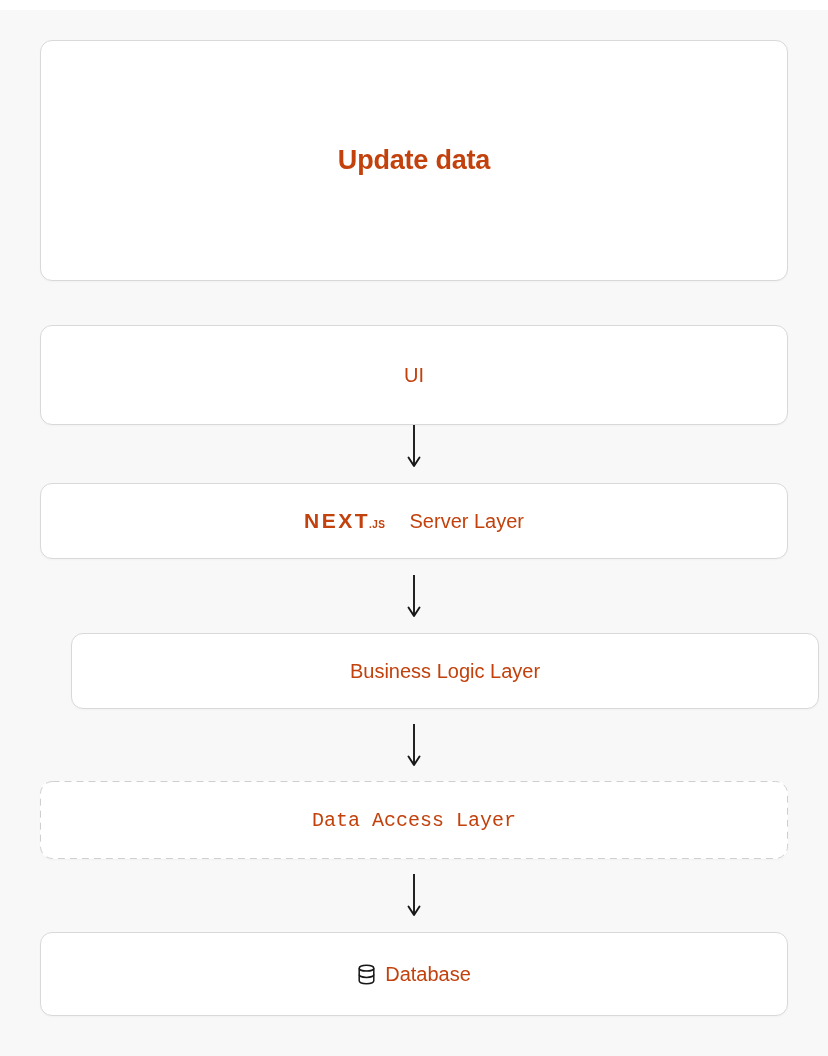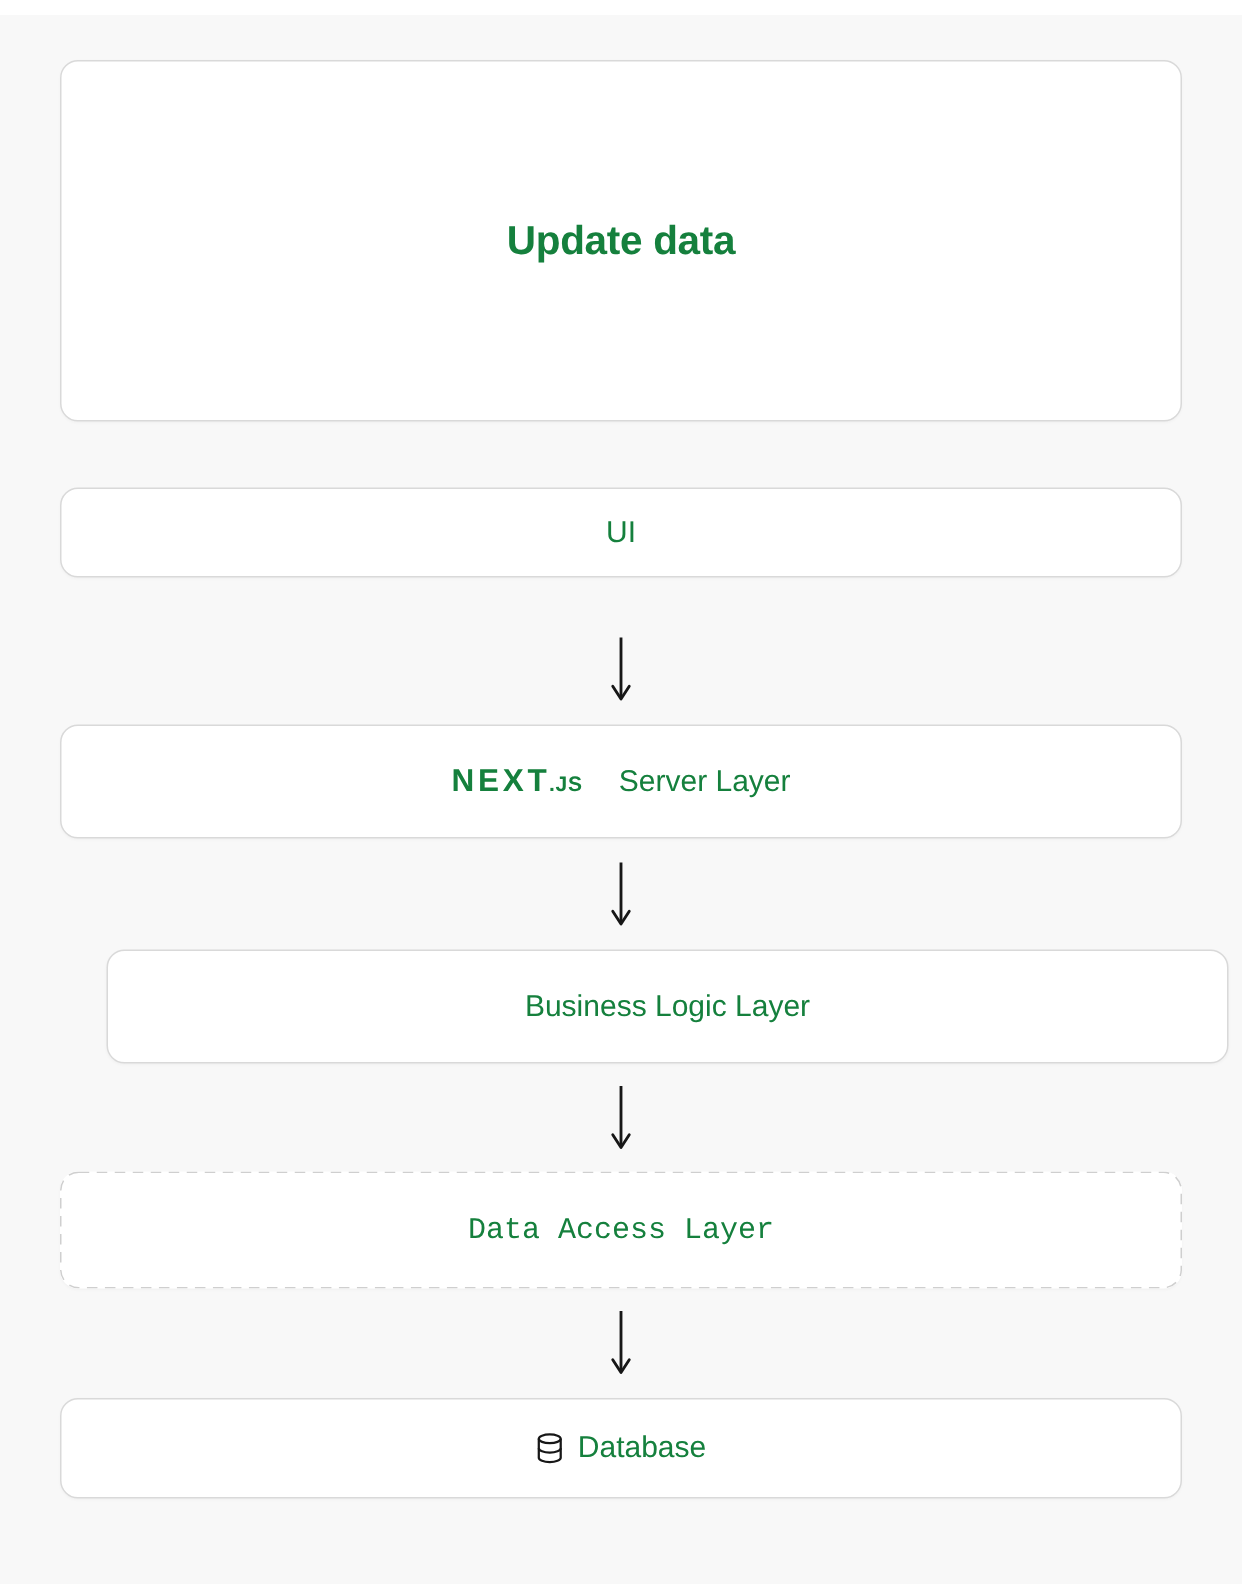--- a/index.html
+++ b/index.html
@@ -5,21 +5,21 @@
   html, body {
     margin: 0;
     padding: 0;
   }
   .canvas {
     position: relative;
     width: 828px;
     height: 1056px;
     background: #f8f8f8;
     font-family: "Liberation Sans", sans-serif;
-    color: #15803d;
+    color: #c2410c;
     overflow: hidden;
   }
   .top-strip {
     position: absolute;
     top: 0; left: 0; right: 0;
     height: 10px;
     background: #ffffff;
   }
   .card {
     position: absolute;
@@ -35,25 +35,25 @@
     justify-content: center;
   }
   .title-card { top: 40px; height: 241px; }
   .title-card h1 {
     margin: 0;
     font-size: 27px;
     font-weight: 700;
     letter-spacing: -0.2px;
   }
   .node { font-size: 20px; font-weight: 400; }
-  .node-ui  { top: 325px; height: 60px; }
+  .node-ui  { top: 325px; height: 100px; }
   .node-next { top: 483px; height: 76px; }
   .node-bll { top: 633px; height: 76px; margin-left: 31px; }
   .node-dal { top: 781px; height: 78px; border: none; background: #ffffff; border-radius: 12px; font-family: Liberation Mono, monospace; }
-  .node-db  { top: 932px; height: 67px; }
+  .node-db  { top: 932px; height: 84px; }
   .dashed-outline {
     position: absolute;
     inset: 0;
     width: 100%;
     height: 100%;
     pointer-events: none;
   }
   .arrow {
     position: absolute;
     left: 406px;
@@ -68,21 +68,21 @@
     display: inline-flex;
     align-items: baseline;
     margin-right: 24px;
   }
   .brand {
     font-size: 21px;
     font-weight: 700;
     letter-spacing: 2.5px;
   }
   .brand-suffix {
-    font-size: 14px;
+    font-size: 10px;
     font-weight: 700;
     letter-spacing: 0.5px;
     margin-left: -1px;
   }
   .db-icon {
     margin-right: 9px;
     display: inline-block;
   }
   .row-center {
     display: inline-flex;

